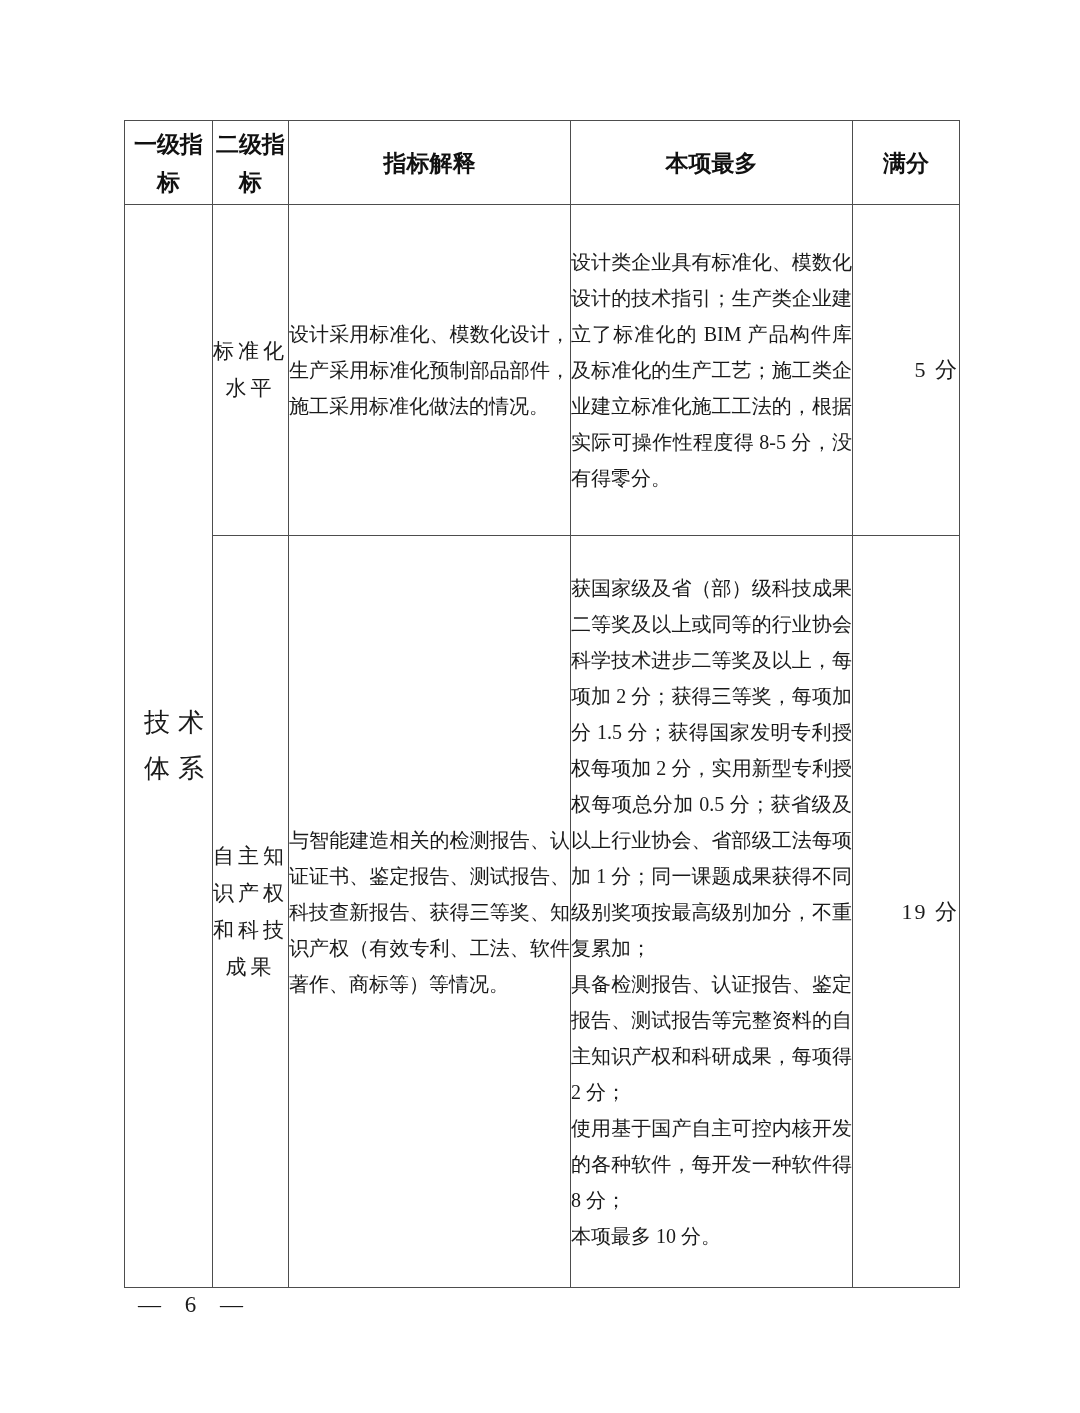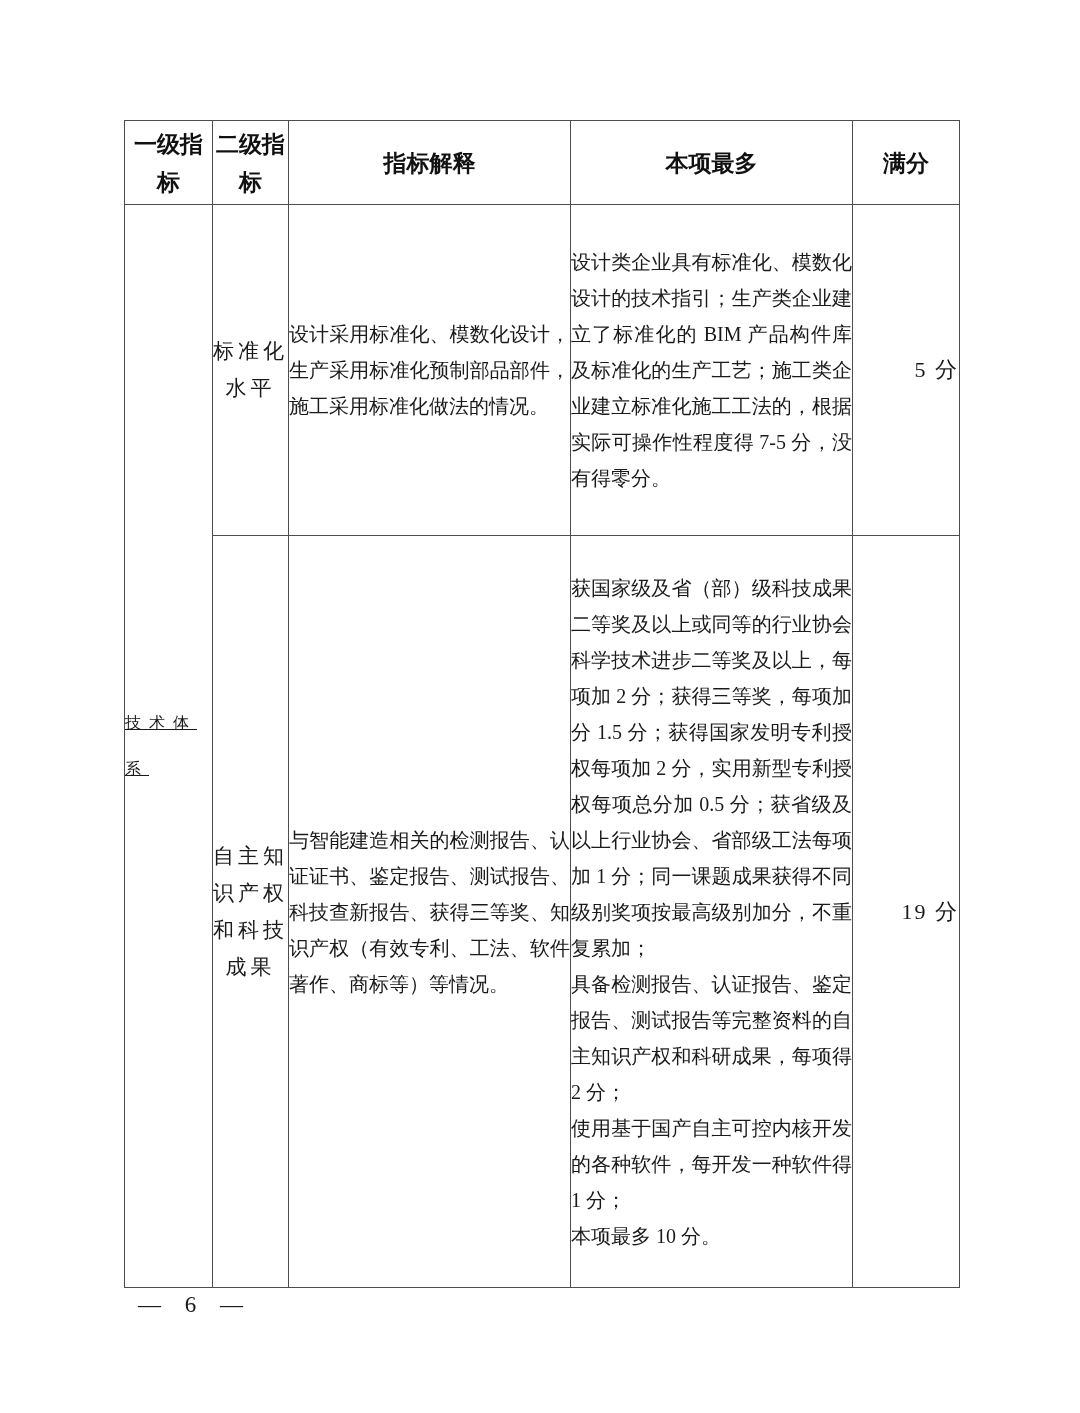--- a/index.html
+++ b/index.html
@@ -40,26 +40,25 @@
   th.head-cell {
     font-family: "Liberation Sans", "DejaVu Sans", sans-serif;
     font-weight: bold;
     font-size: 23px;
     line-height: 38px;
     text-align: center;
     color: #111;
     padding: 2px 6px;
   }
   td.cell-l1 {
-    font-size: 16px;
+    font-size: 26px;
     line-height: 46px;
     letter-spacing: 8px;
-    text-align: left;
+    text-align: right;
     padding: 0 7px;
-    text-decoration: underline;
   }
   td.cell-l2 {
     font-size: 21px;
     line-height: 37px;
     letter-spacing: 4px;
     text-align: center;
     padding: 0 7px;
     font-family: Liberation Serif, serif;
   }
   td.cell-text {
@@ -109,34 +108,34 @@
         <th class="head-cell">满分</th>
       </tr>
 
       <tr class="row-1">
         <td class="cell-l1" rowspan="2">技术体系</td>
         <td class="cell-l2">标准化水平</td>
         <td class="cell-text">
           <p>设计采用标准化、模数化设计，生产采用标准化预制部品部件，施工采用标准化做法的情况。</p>
         </td>
         <td class="cell-text">
-          <p>设计类企业具有标准化、模数化设计的技术指引；生产类企业建立了标准化的 BIM 产品构件库及标准化的生产工艺；施工类企业建立标准化施工工法的，根据实际可操作性程度得 7-5 分，没有得零分。</p>
+          <p>设计类企业具有标准化、模数化设计的技术指引；生产类企业建立了标准化的 BIM 产品构件库及标准化的生产工艺；施工类企业建立标准化施工工法的，根据实际可操作性程度得 8-5 分，没有得零分。</p>
         </td>
         <td class="cell-score">5 分</td>
       </tr>
 
       <tr class="row-2">
         <td class="cell-l2">自主知识产权和科技成果</td>
         <td class="cell-text">
           <p>与智能建造相关的检测报告、认证证书、鉴定报告、测试报告、科技查新报告、获得三等奖、知识产权（有效专利、工法、软件著作、商标等）等情况。</p>
         </td>
         <td class="cell-text">
           <p>获国家级及省（部）级科技成果二等奖及以上或同等的行业协会科学技术进步二等奖及以上，每项加 2 分；获得三等奖，每项加分 1.5 分；获得国家发明专利授权每项加 2 分，实用新型专利授权每项总分加 0.5 分；获省级及以上行业协会、省部级工法每项加 1 分；同一课题成果获得不同级别奖项按最高级别加分，不重复累加；</p>
           <p>具备检测报告、认证报告、鉴定报告、测试报告等完整资料的自主知识产权和科研成果，每项得 2 分；</p>
-          <p>使用基于国产自主可控内核开发的各种软件，每开发一种软件得 1 分；</p>
+          <p>使用基于国产自主可控内核开发的各种软件，每开发一种软件得 8 分；</p>
           <p>本项最多 10 分。</p>
         </td>
         <td class="cell-score">19 分</td>
       </tr>
     </tbody>
   </table>
 
   <div class="footer">— 6 —</div>
 
 </div>

